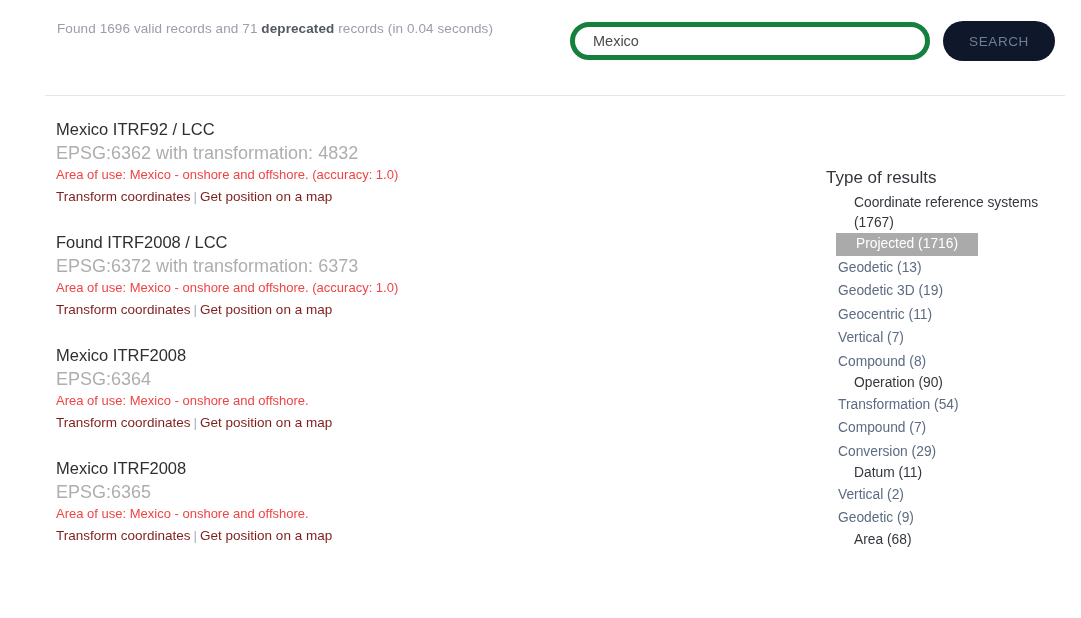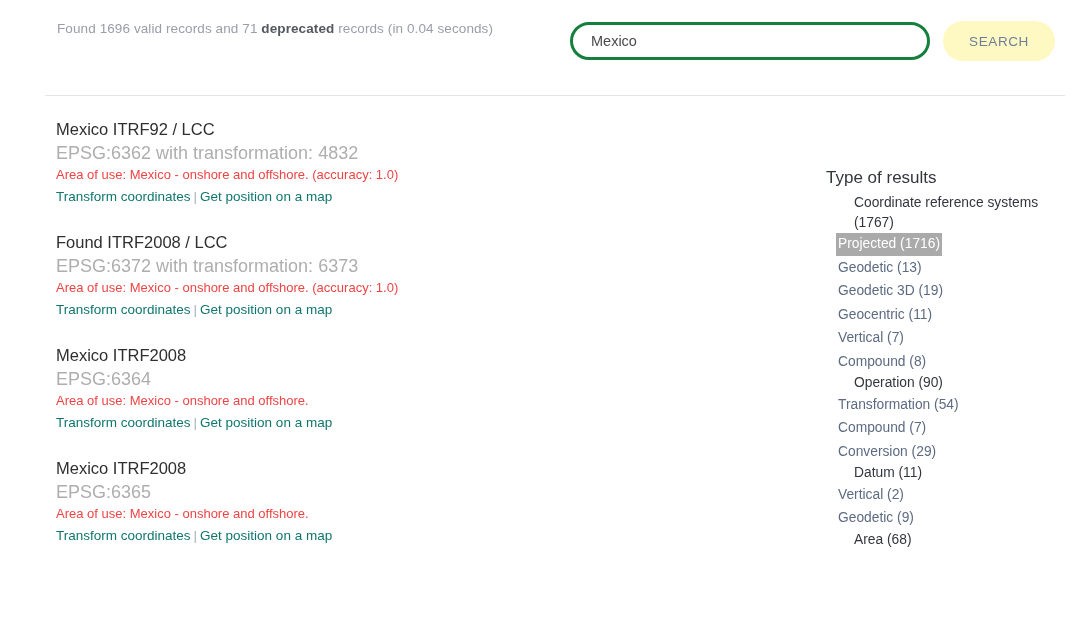--- a/index.html
+++ b/index.html
@@ -46,38 +46,38 @@
     position: absolute;
     left: 570px;
     top: 21px;
     display: flex;
     align-items: center;
   }
 
   .search-input {
     width: 360px;
     height: 38px;
-    border: 3px solid #15803d;
+    border: 5px solid #15803d;
     border-radius: 19px;
     padding: 0 18px;
     font-family: "Liberation Sans", sans-serif;
     font-size: 14.5px;
     color: #4a4a4a;
     background: #ffffff;
     outline: none;
   }
   .search-input::placeholder { color: #b5b5b5; }
 
   .search-button {
     margin-left: 13px;
     width: 112px;
     height: 40px;
     border: none;
     border-radius: 20px;
-    background: #fef9c3;
+    background: #0f172a;
     color: #6d7f96;
     font-family: "Liberation Sans", sans-serif;
     font-size: 13.5px;
     letter-spacing: 0.6px;
     cursor: pointer;
   }
 
   .divider {
     position: absolute;
     left: 45px;
@@ -117,21 +117,21 @@
     color: #ef4444;
     line-height: 22px;
   }
 
   .result-links {
     font-size: 13.5px;
     line-height: 22px;
     color: #8e99ab;
   }
   .result-links a {
-    color: #0f766e;
+    color: #7f1d1d;
     text-decoration: none;
     cursor: pointer;
   }
   .result-links .sep {
     color: #a9b0bd;
     padding: 0 3px;
   }
 
   
   .facets {
@@ -164,21 +164,21 @@
     margin-left: 12px;
     cursor: pointer;
     display: inline-block;
   }
 
   .facet-sub-row { line-height: 22.5px; }
 
   .facet-sub.selected {
     background: #aaaaaa;
     color: #ffffff;
-    padding: 0 2px;
+    padding: 0 20px;
     margin-left: 10px;
   }
 </style>
 </head>
 <body>
 
 <div class="page">
 
   <div class="topbar">
 

